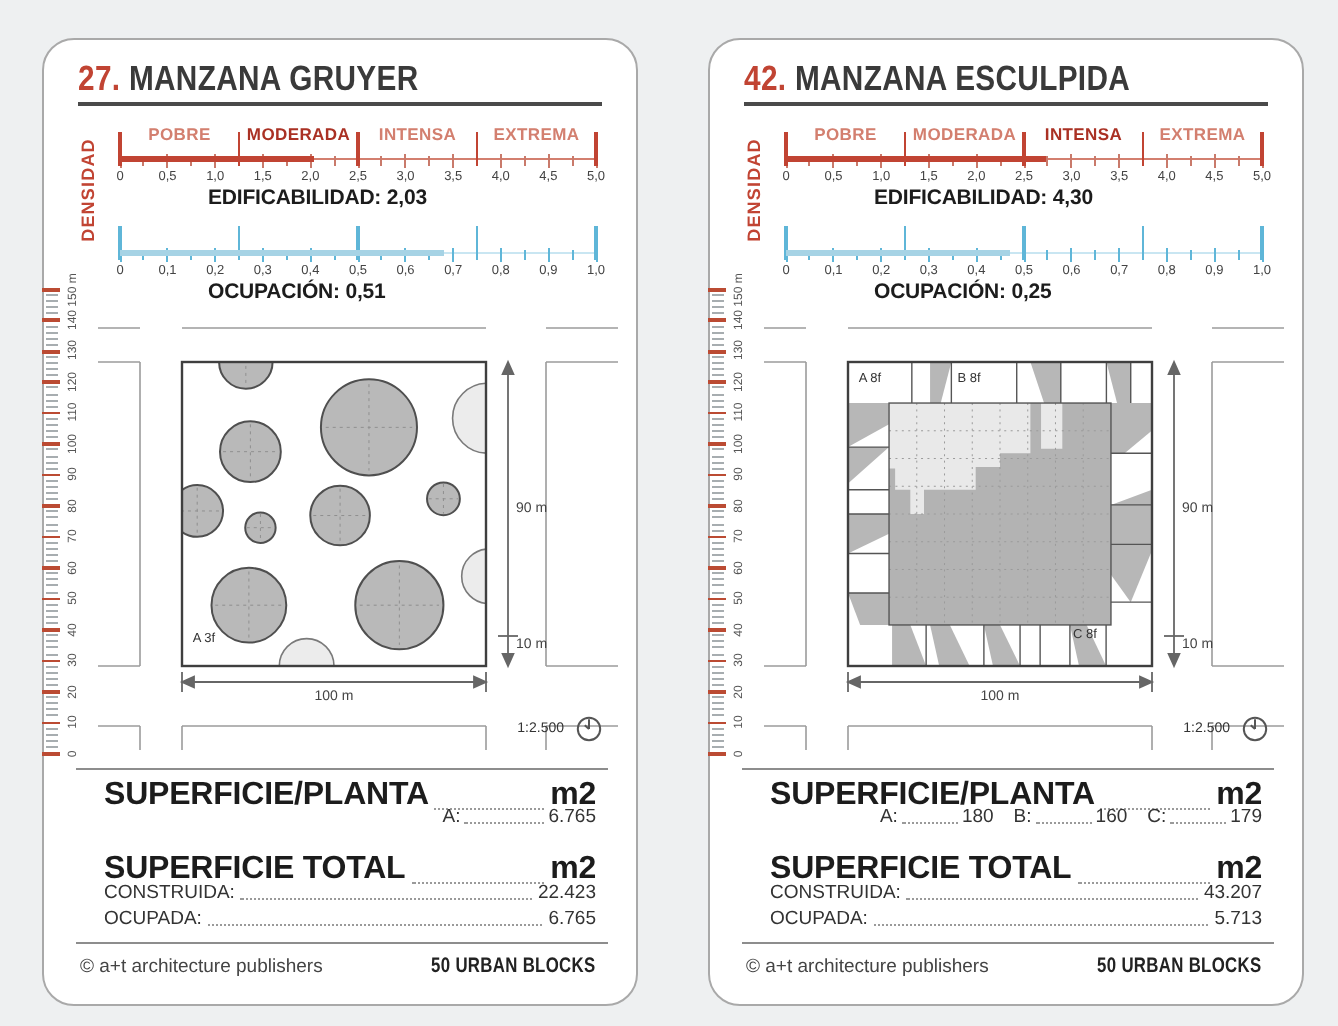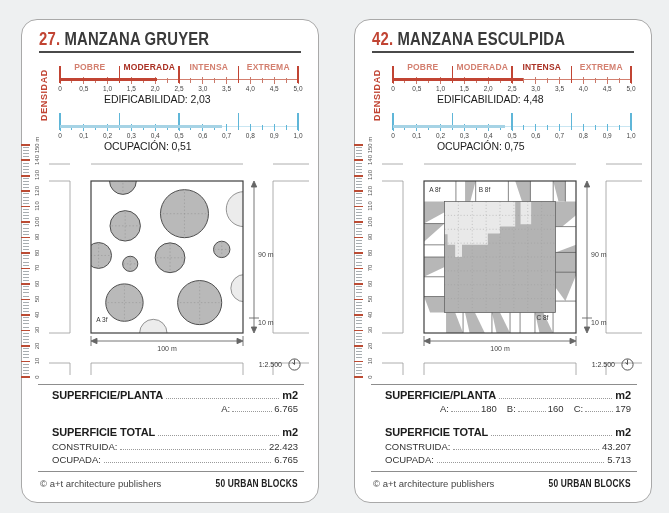--- a/index.html
+++ b/index.html
@@ -15,38 +15,38 @@
   .card-num{color:#c14433;margin-right:5px;}
   .title-rule{position:absolute;left:17px;top:31px;width:262px;height:2px;background:#4a4a4a;}
 
   .densidad{position:absolute;left:-9px;top:70px;width:62px;text-align:center;
             transform:rotate(-90deg);font-size:9px;font-weight:bold;color:#c14433;
             letter-spacing:.6px;}
 
   .scale{position:absolute;left:38px;width:238px;}
   .scale-red{top:42px;height:32px;}
   .scale-blue{top:92px;height:28px;}
-  .metric{position:absolute;left:41px;font-size:10.5px;font-weight:normal;color:#1c1c1c;
+  .metric{position:absolute;left:41px;font-size:10.5px;font-weight:bold;color:#1c1c1c;
           letter-spacing:-.1px;padding-left:41px;}
   .metric.edif{top:73px;} .metric.ocup{top:120px;}
 
   .ruler{position:absolute;left:-5px;top:124px;width:34px;height:240px;}
 
   .diagram{position:absolute;left:20px;top:140px;}
 
   .diag-label{position:absolute;font-size:6.5px;color:#333;white-space:nowrap;}
   .dim-label{position:absolute;font-size:7px;color:#444;white-space:nowrap;}
   .scale-note{position:absolute;left:206px;top:341px;width:54px;text-align:right;
               font-size:7px;color:#333;}
   .clock{position:absolute;left:266px;top:338px;}
 
   .sep{position:absolute;left:16px;width:266px;height:1px;background:#8d8d8d;}
   .trow{position:absolute;left:30px;width:246px;display:flex;align-items:flex-end;
         font-size:9.5px;color:#333;}
-  .thead{font-size:11px;font-weight:bold;color:#1c1c1c;letter-spacing:-.1px;}
+  .thead{font-size:16px;font-weight:bold;color:#1c1c1c;letter-spacing:-.1px;}
   .dots{flex:1;border-bottom:1px dotted #9a9a9a;margin:0 3px 2px;}
   .pair{display:flex;align-items:flex-end;margin-left:10px;}
   .pair .pdots{border-bottom:1px dotted #9a9a9a;margin:0 2px 2px;}
   .entries{justify-content:flex-end;}
 
   .cfooter{position:absolute;left:18px;top:457px;width:258px;display:flex;
            justify-content:space-between;align-items:center;}
   .copyright{font-size:9.5px;color:#444;}
   .series{font-size:10.5px;font-weight:bold;color:#222;transform:scaleX(.8);
           transform-origin:100% 50%;white-space:nowrap;letter-spacing:.2px;}
@@ -423,21 +423,21 @@
         <div style="position: absolute; left: 132.8px; top: 23px; width: 20px; text-align: center; font-size: 6.5px; color: rgb(68, 68, 68);">3,0</div>
         <div style="position: absolute; left: 156.6px; top: 23px; width: 20px; text-align: center; font-size: 6.5px; color: rgb(68, 68, 68);">3,5</div>
         <div style="position: absolute; left: 180.4px; top: 23px; width: 20px; text-align: center; font-size: 6.5px; color: rgb(68, 68, 68);">4,0</div>
         <div style="position: absolute; left: 204.2px; top: 23px; width: 20px; text-align: center; font-size: 6.5px; color: rgb(68, 68, 68);">4,5</div>
         <div style="position: absolute; left: 228px; top: 23px; width: 20px; text-align: center; font-size: 6.5px; color: rgb(68, 68, 68);">5,0</div>
         <div style="position: absolute; left: -0.25px; top: 0px; width: 60px; text-align: center; font-size: 8.5px; font-weight: bold; letter-spacing: 0.2px; color: rgb(211, 127, 111);">POBRE</div>
         <div style="position: absolute; left: 59.25px; top: 0px; width: 60px; text-align: center; font-size: 8.5px; font-weight: bold; letter-spacing: 0.2px; color: rgb(211, 127, 111);">MODERADA</div>
         <div style="position: absolute; left: 118.75px; top: 0px; width: 60px; text-align: center; font-size: 8.5px; font-weight: bold; letter-spacing: 0.2px; color: rgb(170, 49, 36);">INTENSA</div>
         <div style="position: absolute; left: 178.25px; top: 0px; width: 60px; text-align: center; font-size: 8.5px; font-weight: bold; letter-spacing: 0.2px; color: rgb(211, 127, 111);">EXTREMA</div>
       </div>
-    <div class="metric edif">EDIFICABILIDAD: 4,48</div>
+    <div class="metric edif">EDIFICABILIDAD: 4,30</div>
     <div class="scale scale-blue">
         <div style="position: absolute; left: 0px; top: 14px; width: 238px; height: 1.4px; background: rgb(201, 230, 242);"></div>
         <div style="position: absolute; left: -0.5px; top: 11.5px; width: 1px; height: 7px; background: rgb(95, 182, 216);"></div>
         <div style="position: absolute; left: 11.4px; top: 12.5px; width: 1px; height: 5px; background: rgb(95, 182, 216);"></div>
         <div style="position: absolute; left: 23.3px; top: 11.5px; width: 1px; height: 7px; background: rgb(95, 182, 216);"></div>
         <div style="position: absolute; left: 35.2px; top: 12.5px; width: 1px; height: 5px; background: rgb(95, 182, 216);"></div>
         <div style="position: absolute; left: 47.1px; top: 11.5px; width: 1px; height: 7px; background: rgb(95, 182, 216);"></div>
         <div style="position: absolute; left: 59px; top: 12.5px; width: 1px; height: 5px; background: rgb(95, 182, 216);"></div>
         <div style="position: absolute; left: 70.9px; top: 11.5px; width: 1px; height: 7px; background: rgb(95, 182, 216);"></div>
         <div style="position: absolute; left: 82.8px; top: 12.5px; width: 1px; height: 5px; background: rgb(95, 182, 216);"></div>
@@ -465,21 +465,21 @@
         <div style="position: absolute; left: 37.6px; top: 20px; width: 20px; text-align: center; font-size: 6.5px; color: rgb(68, 68, 68);">0,2</div>
         <div style="position: absolute; left: 61.4px; top: 20px; width: 20px; text-align: center; font-size: 6.5px; color: rgb(68, 68, 68);">0,3</div>
         <div style="position: absolute; left: 85.2px; top: 20px; width: 20px; text-align: center; font-size: 6.5px; color: rgb(68, 68, 68);">0,4</div>
         <div style="position: absolute; left: 109px; top: 20px; width: 20px; text-align: center; font-size: 6.5px; color: rgb(68, 68, 68);">0,5</div>
         <div style="position: absolute; left: 132.8px; top: 20px; width: 20px; text-align: center; font-size: 6.5px; color: rgb(68, 68, 68);">0,6</div>
         <div style="position: absolute; left: 156.6px; top: 20px; width: 20px; text-align: center; font-size: 6.5px; color: rgb(68, 68, 68);">0,7</div>
         <div style="position: absolute; left: 180.4px; top: 20px; width: 20px; text-align: center; font-size: 6.5px; color: rgb(68, 68, 68);">0,8</div>
         <div style="position: absolute; left: 204.2px; top: 20px; width: 20px; text-align: center; font-size: 6.5px; color: rgb(68, 68, 68);">0,9</div>
         <div style="position: absolute; left: 228px; top: 20px; width: 20px; text-align: center; font-size: 6.5px; color: rgb(68, 68, 68);">1,0</div>
       </div>
-    <div class="metric ocup">OCUPACIÓN: 0,75</div>
+    <div class="metric ocup">OCUPACIÓN: 0,25</div>
 
     <div class="ruler">
         <div style="position: absolute; left: 4px; top: 232px; width: 9px; height: 1.6px; background: rgb(187, 75, 51);"></div>
         <div style="position: absolute; left: 10px; top: 228.5px; width: 22px; height: 8px; text-align: center; font-size: 6px; color: rgb(85, 85, 85); transform: rotate(-90deg); transform-origin: center center; white-space: nowrap;">0</div>
         <div style="position: absolute; left: 5.5px; top: 228.907px; width: 6px; height: 1px; background: rgb(167, 173, 176);"></div>
         <div style="position: absolute; left: 5.5px; top: 225.813px; width: 6px; height: 1px; background: rgb(167, 173, 176);"></div>
         <div style="position: absolute; left: 5.5px; top: 222.72px; width: 6px; height: 1px; background: rgb(167, 173, 176);"></div>
         <div style="position: absolute; left: 5.5px; top: 219.627px; width: 6px; height: 1px; background: rgb(167, 173, 176);"></div>
         <div style="position: absolute; left: 4px; top: 216.533px; width: 9px; height: 1.6px; background: rgb(187, 75, 51);"></div>
         <div style="position: absolute; left: 10px; top: 213.033px; width: 22px; height: 8px; text-align: center; font-size: 6px; color: rgb(85, 85, 85); transform: rotate(-90deg); transform-origin: center center; white-space: nowrap;">10</div>

